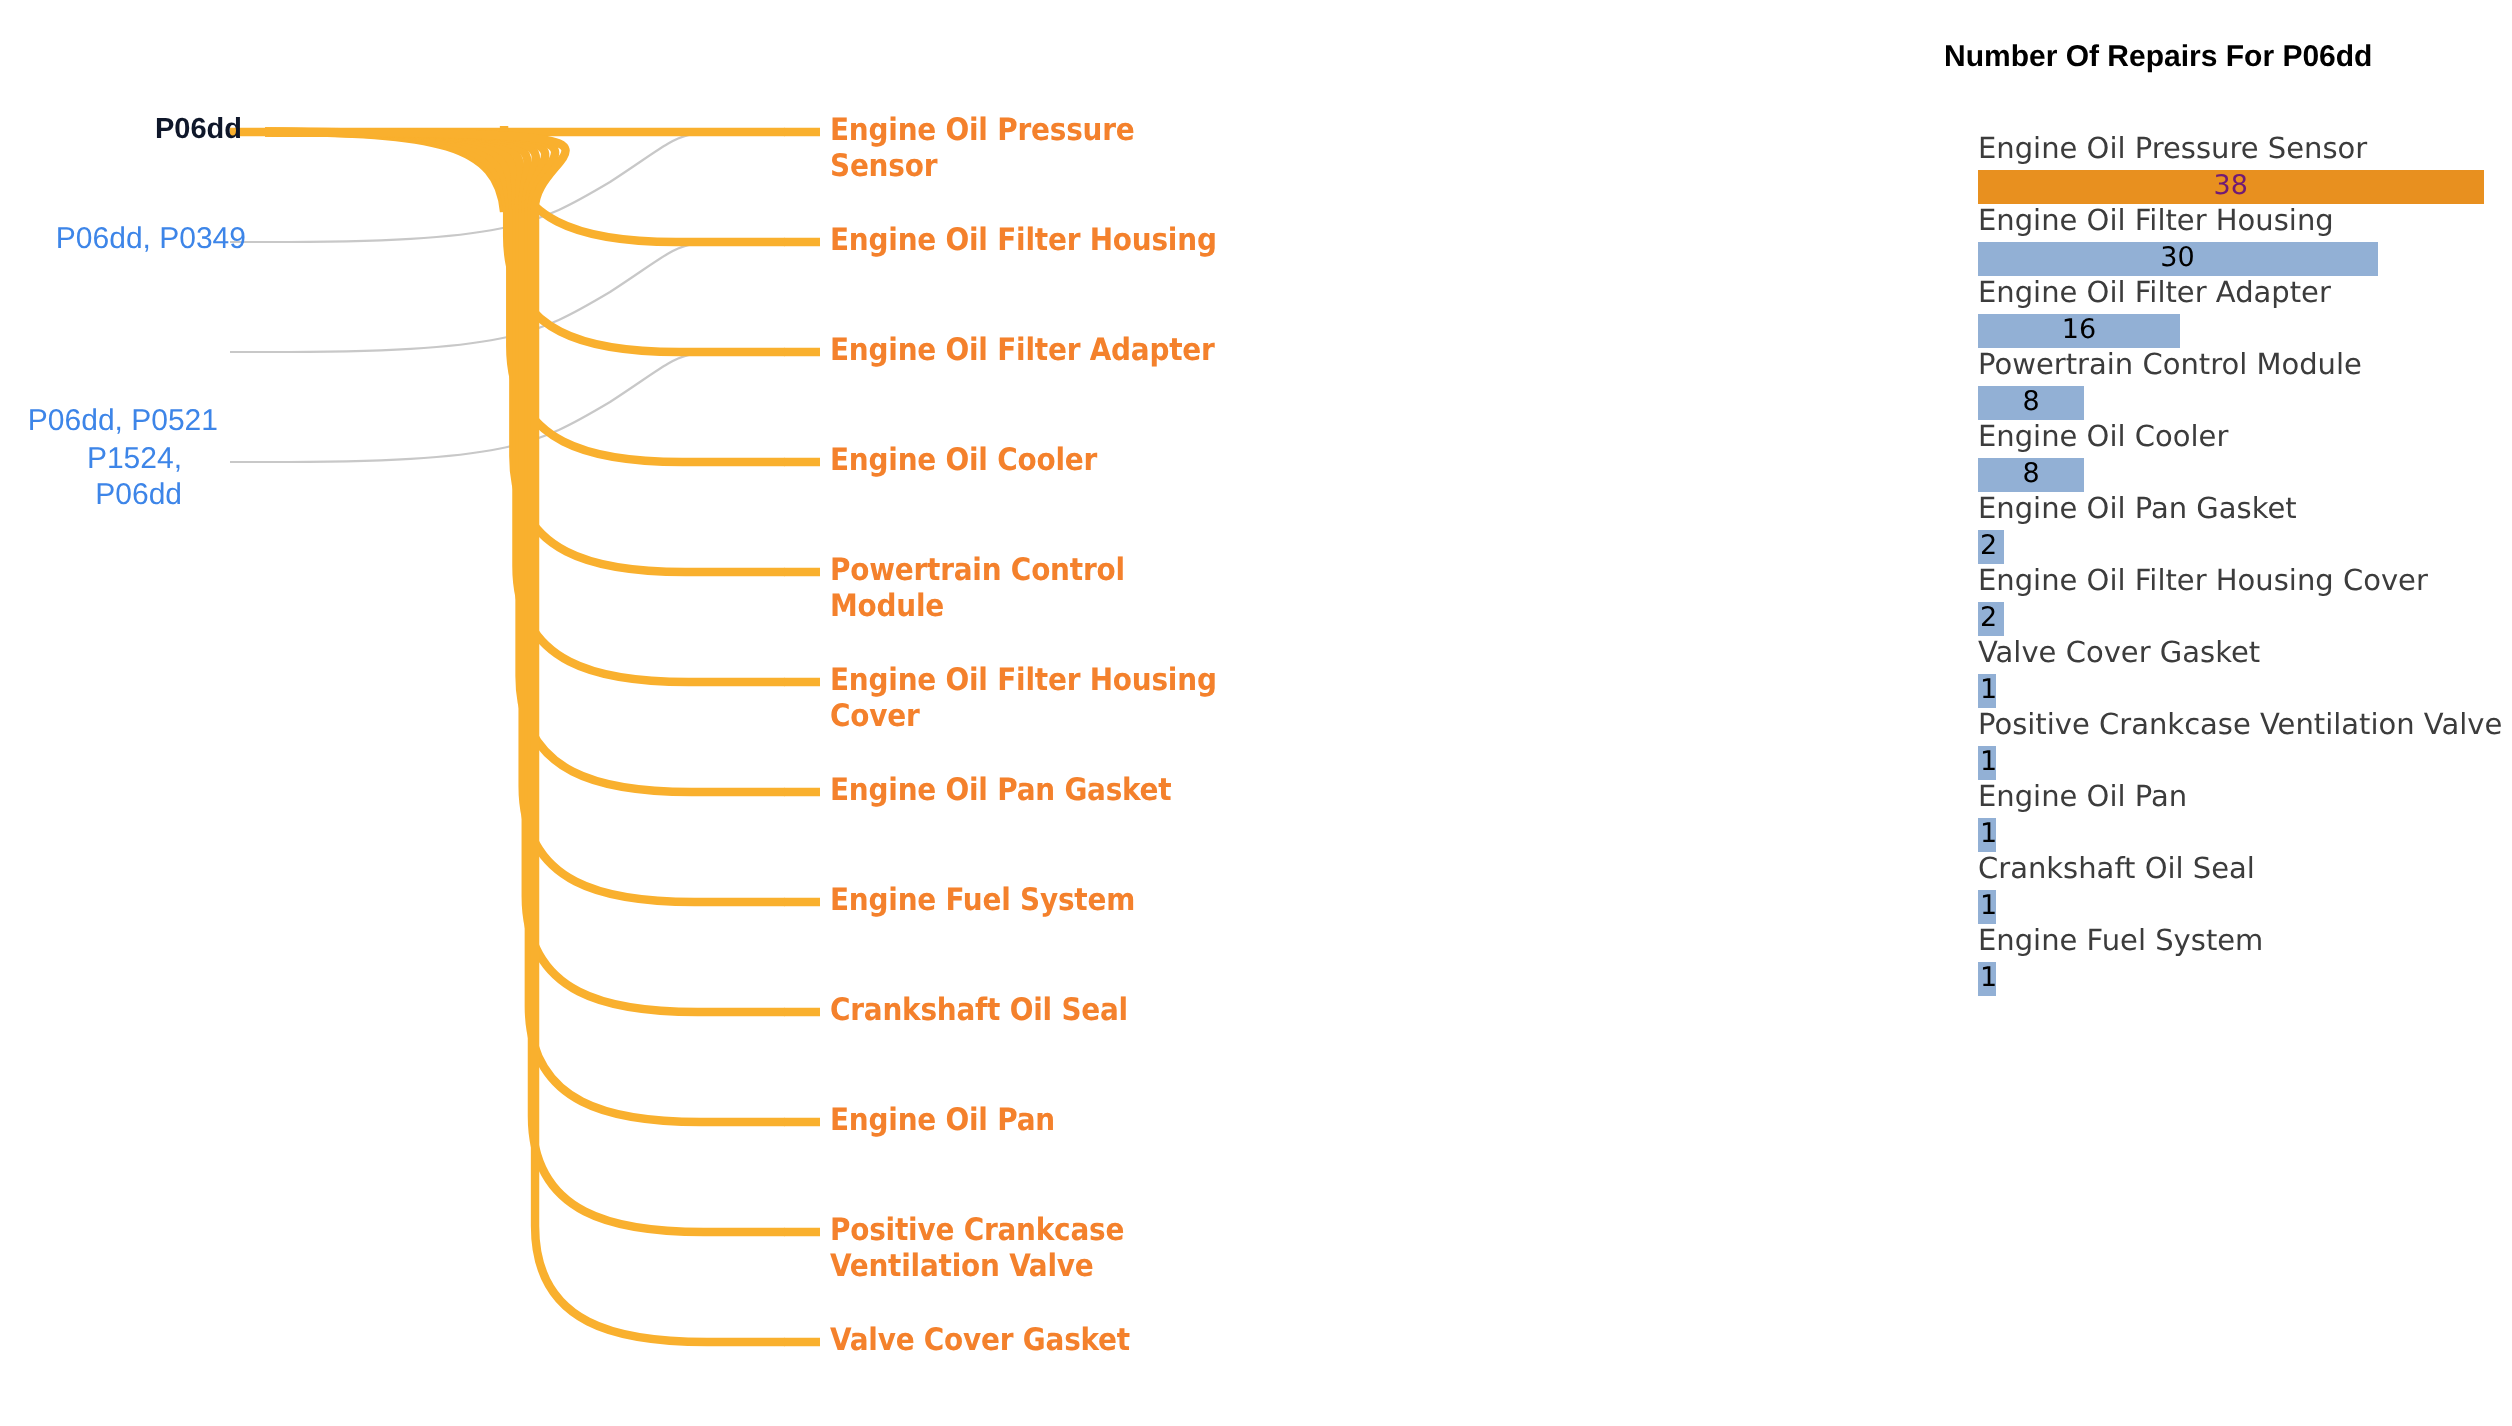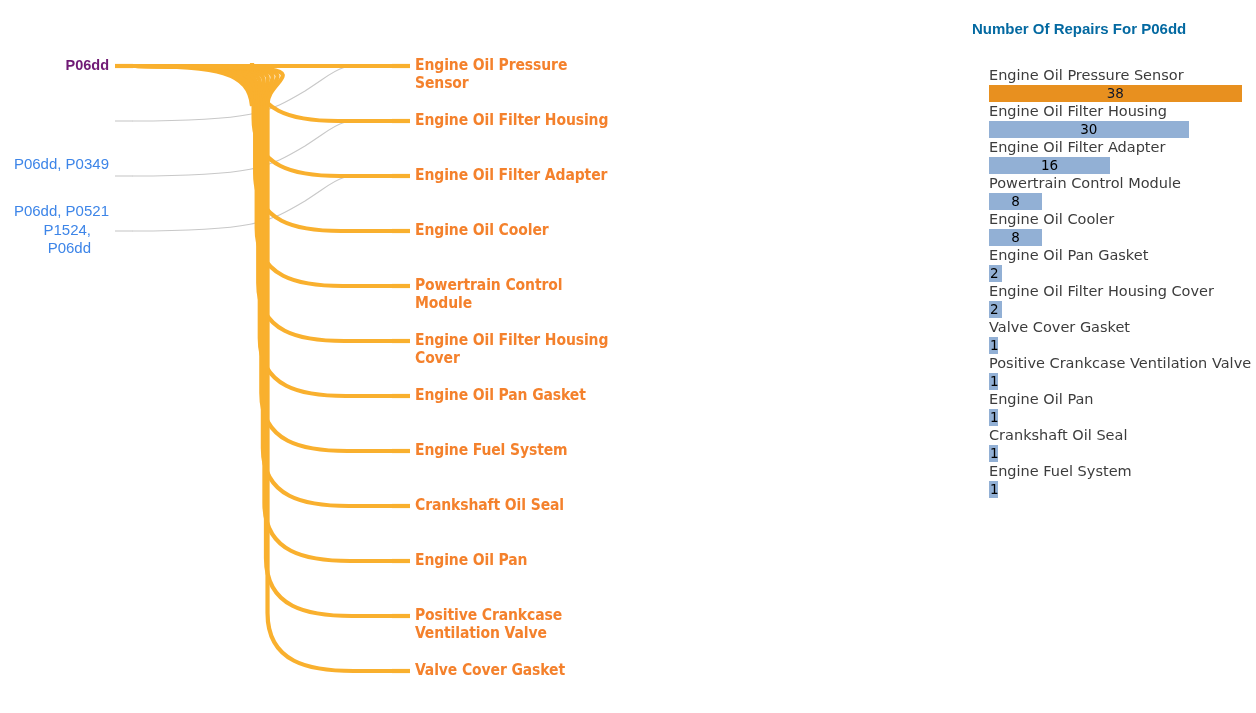--- a/index.html
+++ b/index.html
@@ -18,38 +18,39 @@
     line-height:18px;
     pointer-events:auto;
   }
   .src-label{
     text-align:right;
     font-size:15px;
     color:#3d85e8;
     font-weight:400;
   }
   .src-label.primary{
-    color:#701a75;
+    color:#0f172a;
     font-weight:bold;
     font-size:14.5px;
+    padding-left:12px;
   }
   .tgt-label{
     text-align:left;
     font-size:15.5px;
     color:#f4812c;
     font-weight:bold;
     font-family:"DejaVu Sans Condensed","Liberation Sans",sans-serif;
     letter-spacing:-0.1px;
   }
 
   
   #barpanel{position:absolute;left:960px;top:0;width:296px;height:713px;}
   .bar-title{
     position:absolute;left:12px;top:20px;
-    font-size:15px;font-weight:bold;color:#0369a1;
+    font-size:15px;font-weight:bold;color:#000000;
     font-family:"Liberation Sans",sans-serif;
     white-space:nowrap;
   }
   #barlist{position:absolute;left:29px;top:66px;right:0;}
   .bar-row{position:relative;margin:0;padding:0;}
   .bar-row .cat{
     display:block;
     font-family:"DejaVu Sans","Liberation Sans",sans-serif;
     font-size:14.5px;
     color:#3c3c3c;
@@ -63,21 +64,21 @@
   }
   .bar.highlight{background:#e8901f;}
   .bar .val{
     position:absolute;left:0;right:0;top:0;
     text-align:center;
     font-family:"DejaVu Sans","Liberation Sans",sans-serif;
     font-size:13.5px;
     line-height:17px;
     color:#000000;
   }
-  .bar.highlight .val{color:#0f172a;}
+  .bar.highlight .val{color:#701a75;}
   .bar.tiny .val{text-align:left;padding-left:1px;}
 </style>
 </head>
 <body>
 
 <div id="root">
 
   <div id="sankey">
     <svg width="960" height="713" viewBox="0 0 960 713">
       <g id="gray-links">
@@ -113,21 +114,21 @@
           <path d="M 392 396 L 410 396" stroke="#f9b02e" stroke-width="4.2" fill="none"></path>
           <path d="M 392 451 L 410 451" stroke="#f9b02e" stroke-width="4.2" fill="none"></path>
           <path d="M 392 506 L 410 506" stroke="#f9b02e" stroke-width="4.2" fill="none"></path>
           <path d="M 392 561 L 410 561" stroke="#f9b02e" stroke-width="4.2" fill="none"></path>
           <path d="M 392 616 L 410 616" stroke="#f9b02e" stroke-width="4.2" fill="none"></path>
           <path d="M 392 671 L 410 671" stroke="#f9b02e" stroke-width="4.2" fill="none"></path>
         </g>
     </svg>
     <div id="src-labels">
         <div class="node-label src-label primary" style="left: 0px; width: 109px; top: 56px;">P06dd</div>
-        <div class="node-label src-label" style="left: 0px; width: 109px; top: 111px; margin-top: 44px;">P06dd, P0349</div>
+        <div class="node-label src-label" style="left: 14px; width: 109px; top: 111px;">P06dd, P0349</div>
         <div class="node-label src-label" style="left: 0px; width: 109px; top: 166px; margin-top: 36px;">P06dd, P0521</div>
         <div class="node-label src-label" style="left: 0px; width: 91px; top: 221px;">P1524, P06dd</div>
       </div>
     <div id="tgt-labels">
         <div class="node-label tgt-label" style="left: 415px; width: 200px; top: 56px;">Engine Oil Pressure Sensor</div>
         <div class="node-label tgt-label" style="left: 415px; width: 200px; top: 111px;">Engine Oil Filter Housing</div>
         <div class="node-label tgt-label" style="left: 415px; width: 200px; top: 166px;">Engine Oil Filter Adapter</div>
         <div class="node-label tgt-label" style="left: 415px; width: 200px; top: 221px;">Engine Oil Cooler</div>
         <div class="node-label tgt-label" style="left: 415px; width: 200px; top: 276px;">Powertrain Control Module</div>
         <div class="node-label tgt-label" style="left: 415px; width: 200px; top: 331px;">Engine Oil Filter Housing Cover</div>
@@ -155,21 +156,21 @@
           <span class="cat">Engine Oil Filter Housing</span>
           <div class="bar-wrap">
             <div class="bar" style="width: 199.5px;">
               <span class="val">30</span>
             </div>
           </div>
         </div>
         <div class="bar-row">
           <span class="cat">Engine Oil Filter Adapter</span>
           <div class="bar-wrap">
-            <div class="bar" style="width: 121px;">
+            <div class="bar" style="width: 101px;">
               <span class="val">16</span>
             </div>
           </div>
         </div>
         <div class="bar-row">
           <span class="cat">Powertrain Control Module</span>
           <div class="bar-wrap">
             <div class="bar" style="width: 53.2px;">
               <span class="val">8</span>
             </div>

